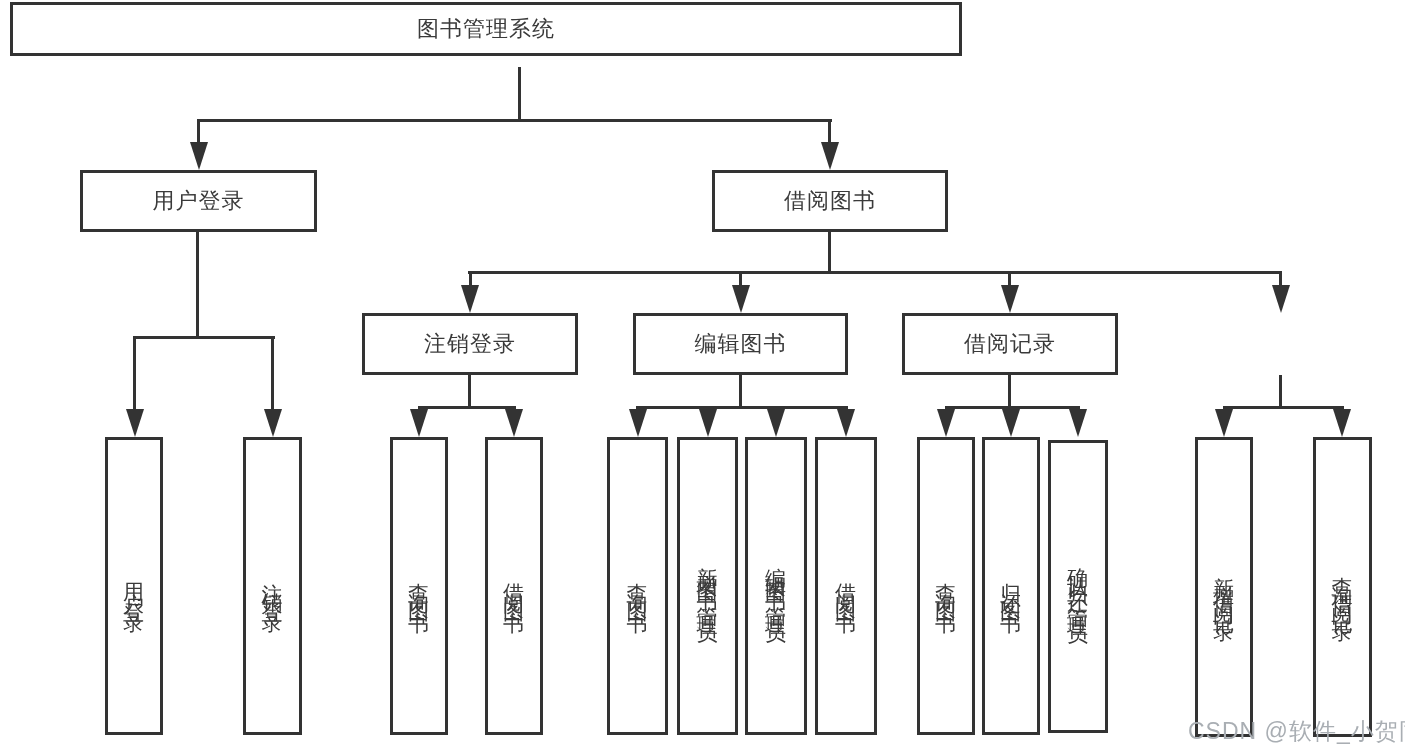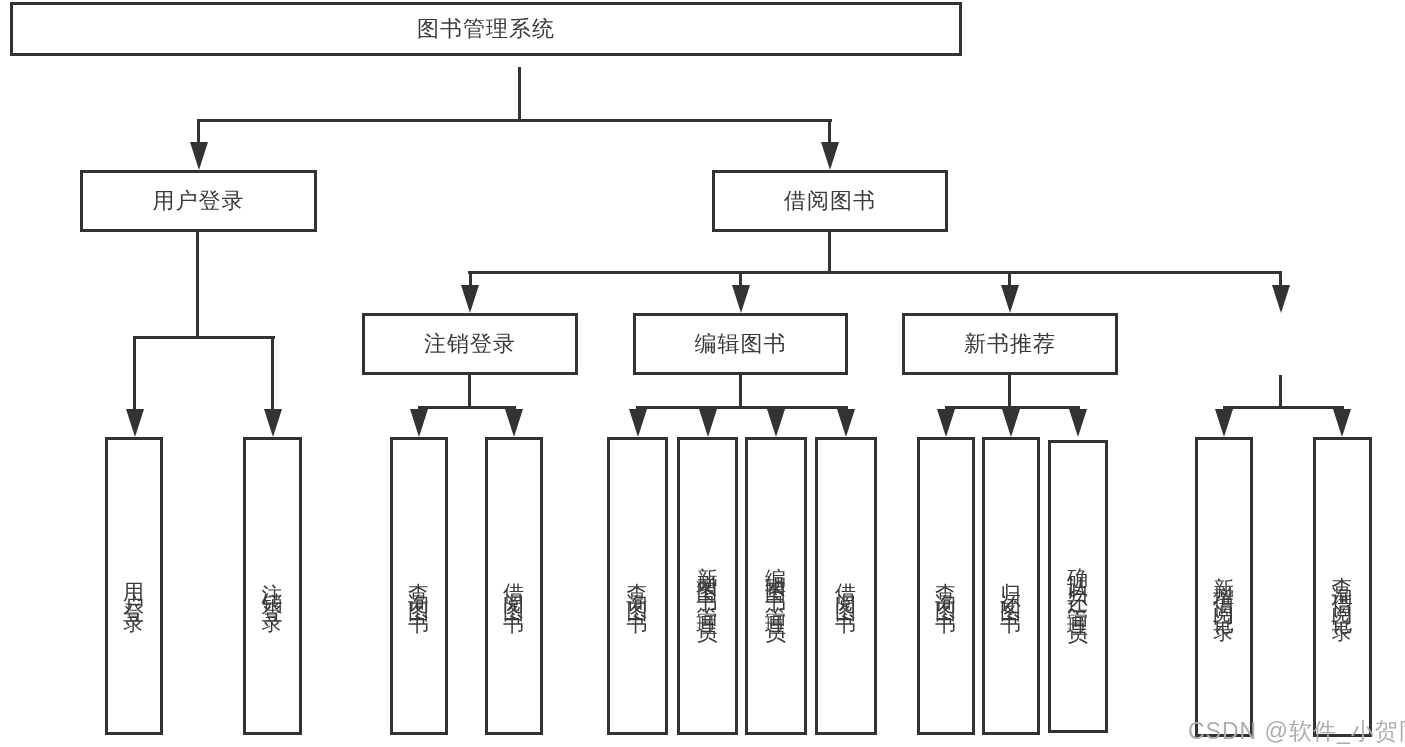--- a/index.html
+++ b/index.html
@@ -73,21 +73,21 @@
   <div class="vl" style="left:1279px;top:271px;height:16px"></div>
   <div class="arr" style="left:1272px;top:285px"></div>
 
   <div class="box h" style="left:362px;top:313px;width:216px;height:62px">
     <span>注销登录</span>
   </div>
   <div class="box h" style="left:633px;top:313px;width:215px;height:62px">
     <span>编辑图书</span>
   </div>
   <div class="box h" style="left:902px;top:313px;width:216px;height:62px">
-    <span>新书推荐</span>
+    <span>借阅记录</span>
   </div>
 
   <div class="vl" style="left:468px;top:375px;height:34px"></div>
   <div class="hl" style="left:418px;top:406px;width:98px"></div>
   <div class="arr" style="left:410px;top:409px"></div>
   <div class="arr" style="left:505px;top:409px"></div>
 
   <div class="vl" style="left:739px;top:375px;height:34px"></div>
   <div class="hl" style="left:636px;top:406px;width:212px"></div>
   <div class="arr" style="left:629px;top:409px"></div>

